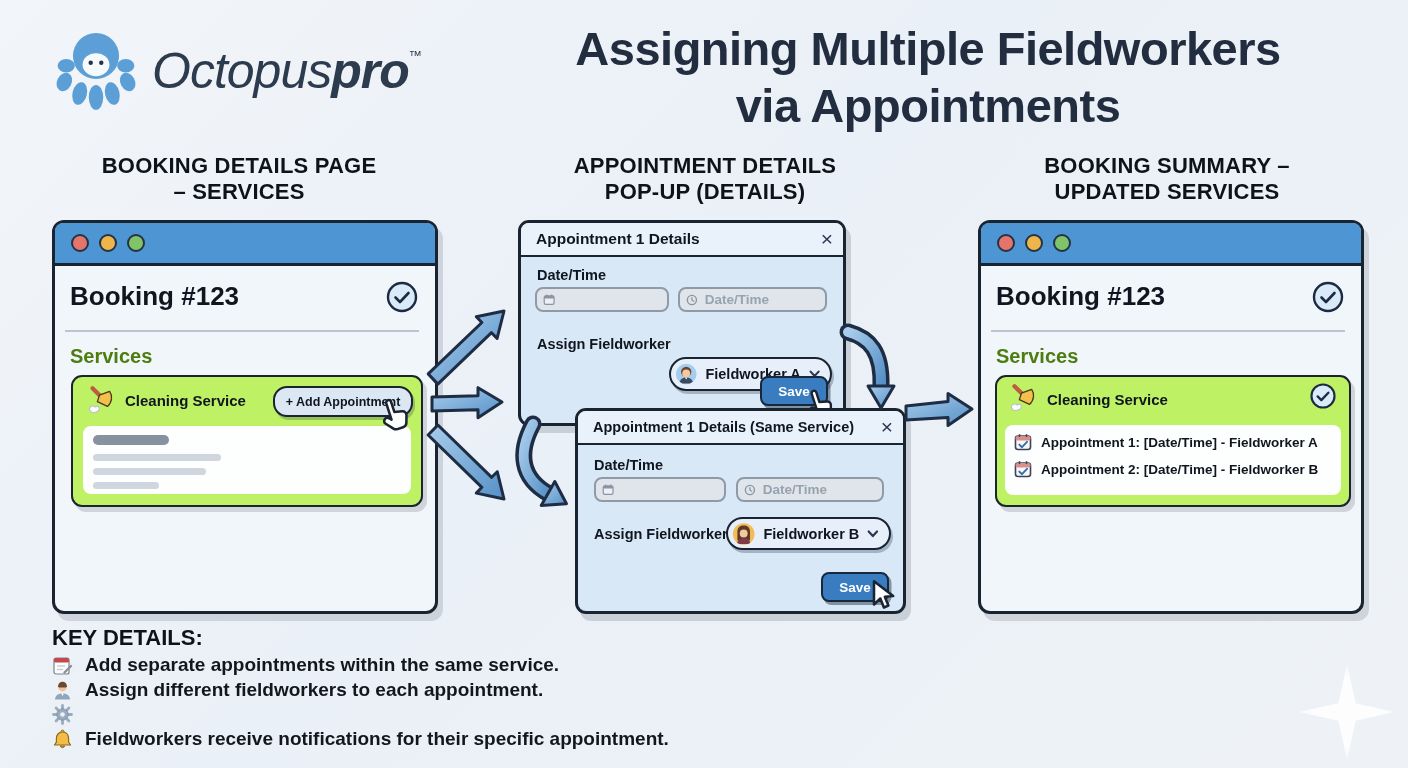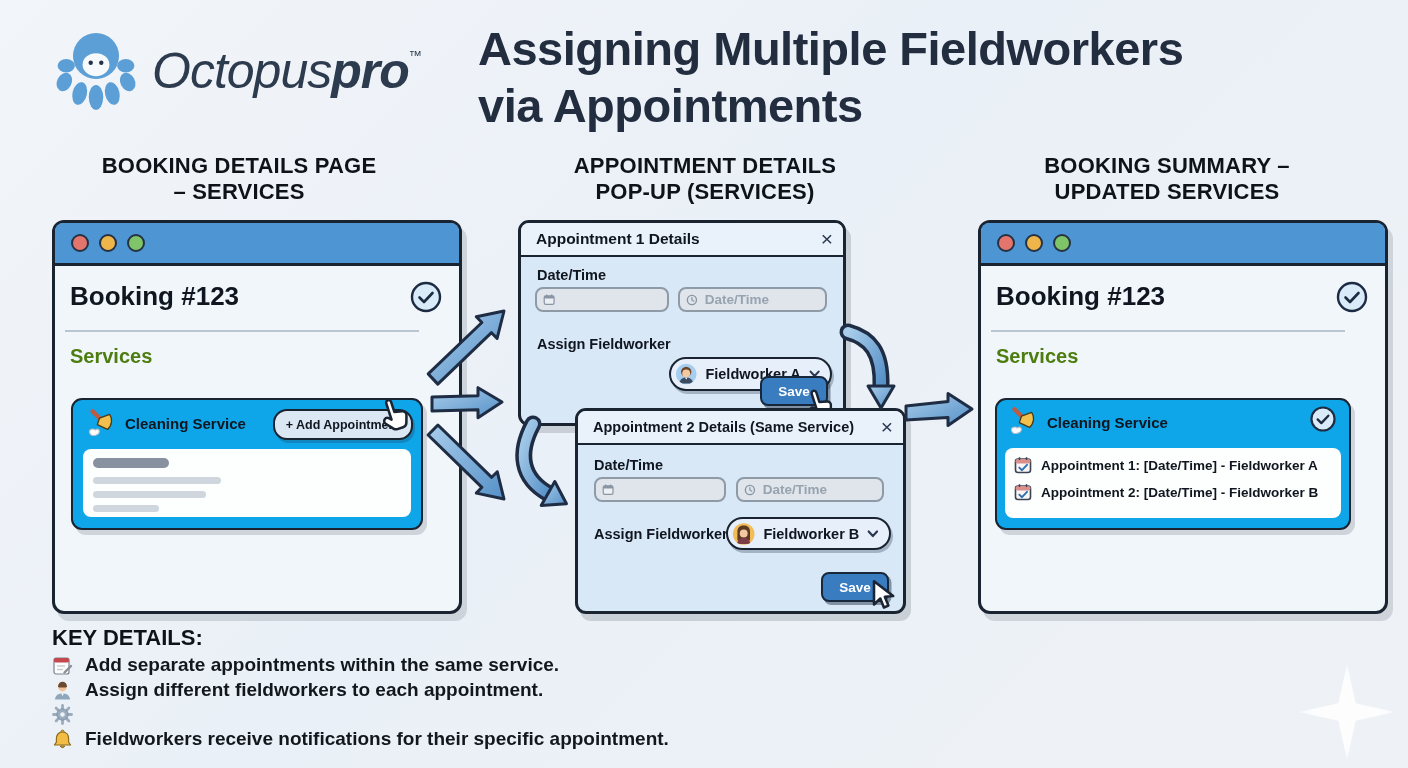--- a/index.html
+++ b/index.html
@@ -5,32 +5,32 @@
   html,body{margin:0;padding:0;}
   body{font-family:"Liberation Sans","DejaVu Sans",sans-serif;background:#e7ebf1;}
   .canvas{position:relative;width:1408px;height:768px;background:#eef2f7;overflow:hidden;
           background:linear-gradient(135deg,#f2f5f9 0%,#eaf0f7 45%,#eef2f6 100%);}
   .abs{position:absolute;}
 
   
   .brand-text{font-style:italic;font-size:50px;color:#2d3b4e;letter-spacing:-1px;}
   .brand-text b{font-weight:800;}
   .brand-tm{font-size:13px;vertical-align:28px;font-style:normal;}
-  .main-title{font-weight:800;font-size:47px;line-height:57px;color:#222d3f;letter-spacing:-.5px;}
+  .main-title{font-weight:800;font-size:47px;line-height:57px;color:#222d3f;letter-spacing:-.5px;text-align:center;}
 
   .col-header{font-weight:800;font-size:22px;line-height:26px;color:#0e1319;text-align:center;letter-spacing:.2px;}
 
   
-  .win{background:#f1f6fb;border:3px solid #1a2330;border-radius:12px;box-shadow:5px 7px 0 rgba(26,35,48,.14);padding-left:24px;}
+  .win{background:#f1f6fb;border:3px solid #1a2330;border-radius:12px;box-shadow:5px 7px 0 rgba(26,35,48,.14);}
   .titlebar{position:absolute;left:0;top:0;right:0;height:40px;background:#4e96d3;border-bottom:3px solid #1a2330;border-radius:8px 8px 0 0;}
   .light{position:absolute;top:11px;width:18px;height:18px;border-radius:50%;border:2px solid #263244;box-sizing:border-box;}
   .booking-title{font-weight:800;font-size:26px;color:#10161f;}
   .divider{background:#b9c5d2;height:2px;}
   .services-h{font-weight:800;font-size:20px;color:#4d7c0f;}
-  .card{position:absolute;background:#0ea5e9;border:2.5px solid #1a2330;border-radius:11px;box-shadow:4px 5px 0 rgba(30,40,56,.16);margin-top:23px;}
+  .card{position:absolute;background:#bef264;border:2.5px solid #1a2330;border-radius:11px;box-shadow:4px 5px 0 rgba(30,40,56,.16);}
   .card-inner{position:absolute;background:#fdfefe;border-radius:8px;}
   .svc-name{font-weight:800;font-size:15px;color:#10161f;}
   .add-btn{position:absolute;display:flex;align-items:center;justify-content:center;background:#dbe8f4;border:2px solid #1a2330;border-radius:14px;font-weight:800;font-size:12.5px;color:#10161f;box-shadow:2px 3px 0 rgba(29,43,66,.25);cursor:pointer;}
   .ph-line{position:absolute;border-radius:5px;}
 
   
   .popup{background:#d8e8f7;border:3px solid #1a2330;border-radius:11px;box-shadow:5px 7px 0 rgba(26,35,48,.16);}
   .popup-head{position:absolute;left:0;top:0;right:0;height:32px;background:#e9f2fb;border-bottom:2.5px solid #1a2330;border-radius:8px 8px 0 0;display:flex;align-items:center;}
   .popup-title{font-weight:800;font-size:15.5px;color:#10161f;padding-left:15px;}
   .popup-close{position:absolute;right:10px;top:3px;font-size:21px;color:#2a3750;cursor:pointer;line-height:26px;}
@@ -85,21 +85,21 @@
     <div>Assigning Multiple Fieldworkers</div>
     <div>via Appointments</div>
   </div>
 
   <div class="abs col-header" style="left:55px;top:153px;width:368px;">
     <div>BOOKING DETAILS PAGE</div>
     <div>– SERVICES</div>
   </div>
   <div class="abs col-header" style="left:520px;top:153px;width:370px;">
     <div>APPOINTMENT DETAILS</div>
-    <div>POP-UP (SERVICES)</div>
+    <div>POP-UP (DETAILS)</div>
   </div>
   <div class="abs col-header" style="left:973px;top:153px;width:388px;">
     <div>BOOKING SUMMARY –</div>
     <div>UPDATED SERVICES</div>
   </div>
 
   <div class="abs win" style="left:52px;top:220px;width:380px;height:388px;z-index:5;">
     <div class="titlebar">
       <span class="light" style="left:16px;background:#e4756d;"></span>
       <span class="light" style="left:44px;background:#eeb54a;"></span>
@@ -185,21 +185,21 @@
     <div class="save-btn" style="left:239px;top:153px;width:64px;height:26px;">Save</div>
     <div class="cursor" style="left:282px;top:163px;transform:rotate(-18deg);">
       <svg width="36" height="36" viewBox="0 0 24 24">
           <path d="M10.2 2.2c.9 0 1.6.7 1.6 1.6v6.7l4.9 1.2c1.4.34 2.2 1.75 1.75 3.1l-1.55 4.6a3 3 0 0 1-2.84 2H10.3a3 3 0 0 1-2.3-1.07L4.3 15.9c-.75-.9-.6-2.24.33-2.93.8-.59 1.9-.5 2.58.2l1.4 1.4V3.8c0-.9.7-1.6 1.59-1.6Z" fill="#fff" stroke="#1b2433" stroke-width="1.6" stroke-linejoin="round"></path>
         </svg>
     </div>
   </div>
 
   <div class="abs popup" style="left:575px;top:408px;width:325px;height:200px;z-index:20;">
     <div class="popup-head">
-      <span class="popup-title" style="font-size:14.5px;">Appointment 2 Details (Same Service)</span>
+      <span class="popup-title" style="font-size:14.5px;">Appointment 1 Details (Same Service)</span>
     </div>
     <div class="popup-close">×</div>
     <div class="abs fld-label" style="left:16px;top:46px;">Date/Time</div>
     <div class="inp" style="left:16px;top:66px;width:132px;height:25px;">
       <svg width="15" height="15" viewBox="0 0 15 15">
           <rect x="1.5" y="3" width="12" height="10.5" rx="2" fill="#eceff3" stroke="#8a95a3" stroke-width="1.5"></rect>
           <rect x="1.5" y="3" width="12" height="3.4" rx="1.5" fill="#8a95a3"></rect>
           <line x1="4.5" y1="1.4" x2="4.5" y2="4" stroke="#8a95a3" stroke-width="1.4"></line>
           <line x1="10.5" y1="1.4" x2="10.5" y2="4" stroke="#8a95a3" stroke-width="1.4"></line>
         </svg>

